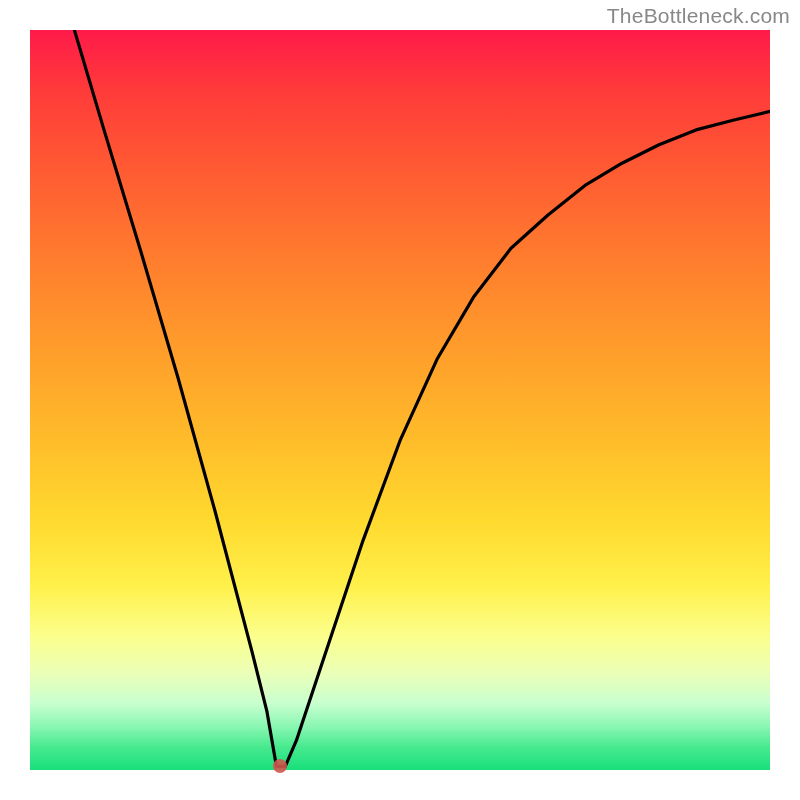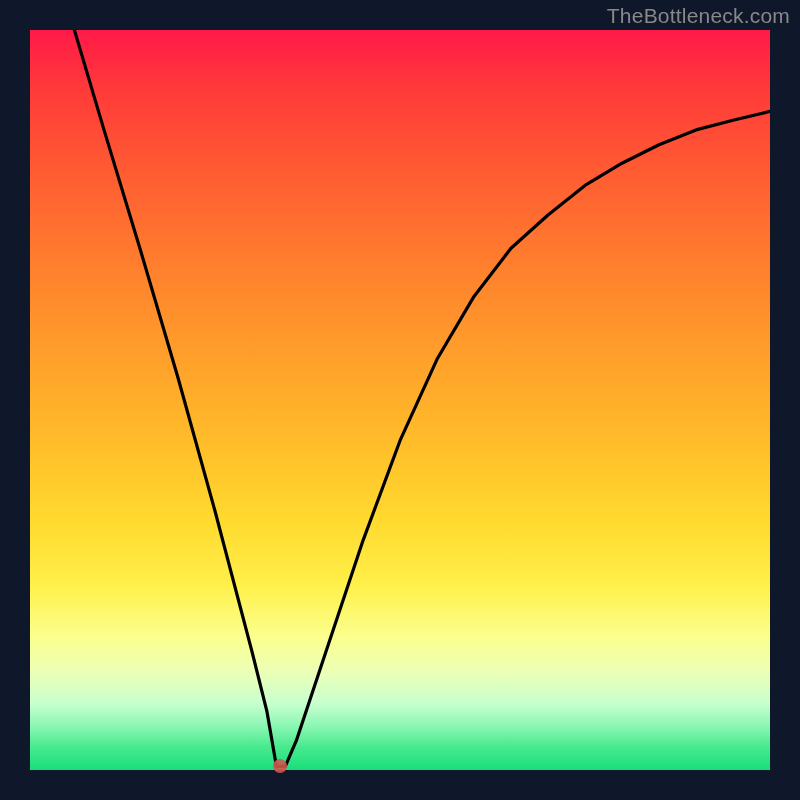--- a/index.html
+++ b/index.html
@@ -8,21 +8,21 @@
     width: 800px;
     height: 800px;
     background: #000;
     font-family: Arial, Helvetica, sans-serif;
     overflow: hidden;
   }
   .frame {
     position: relative;
     width: 800px;
     height: 800px;
-    background: #0f172a;
+    background: #ffffff;
   }
   .plot-area {
     position: absolute;
     left: 30px;
     top: 30px;
     width: 740px;
     height: 740px;
     background: linear-gradient(to bottom,
       #ff1a49 0%,
       #ff3a3a 8%,

